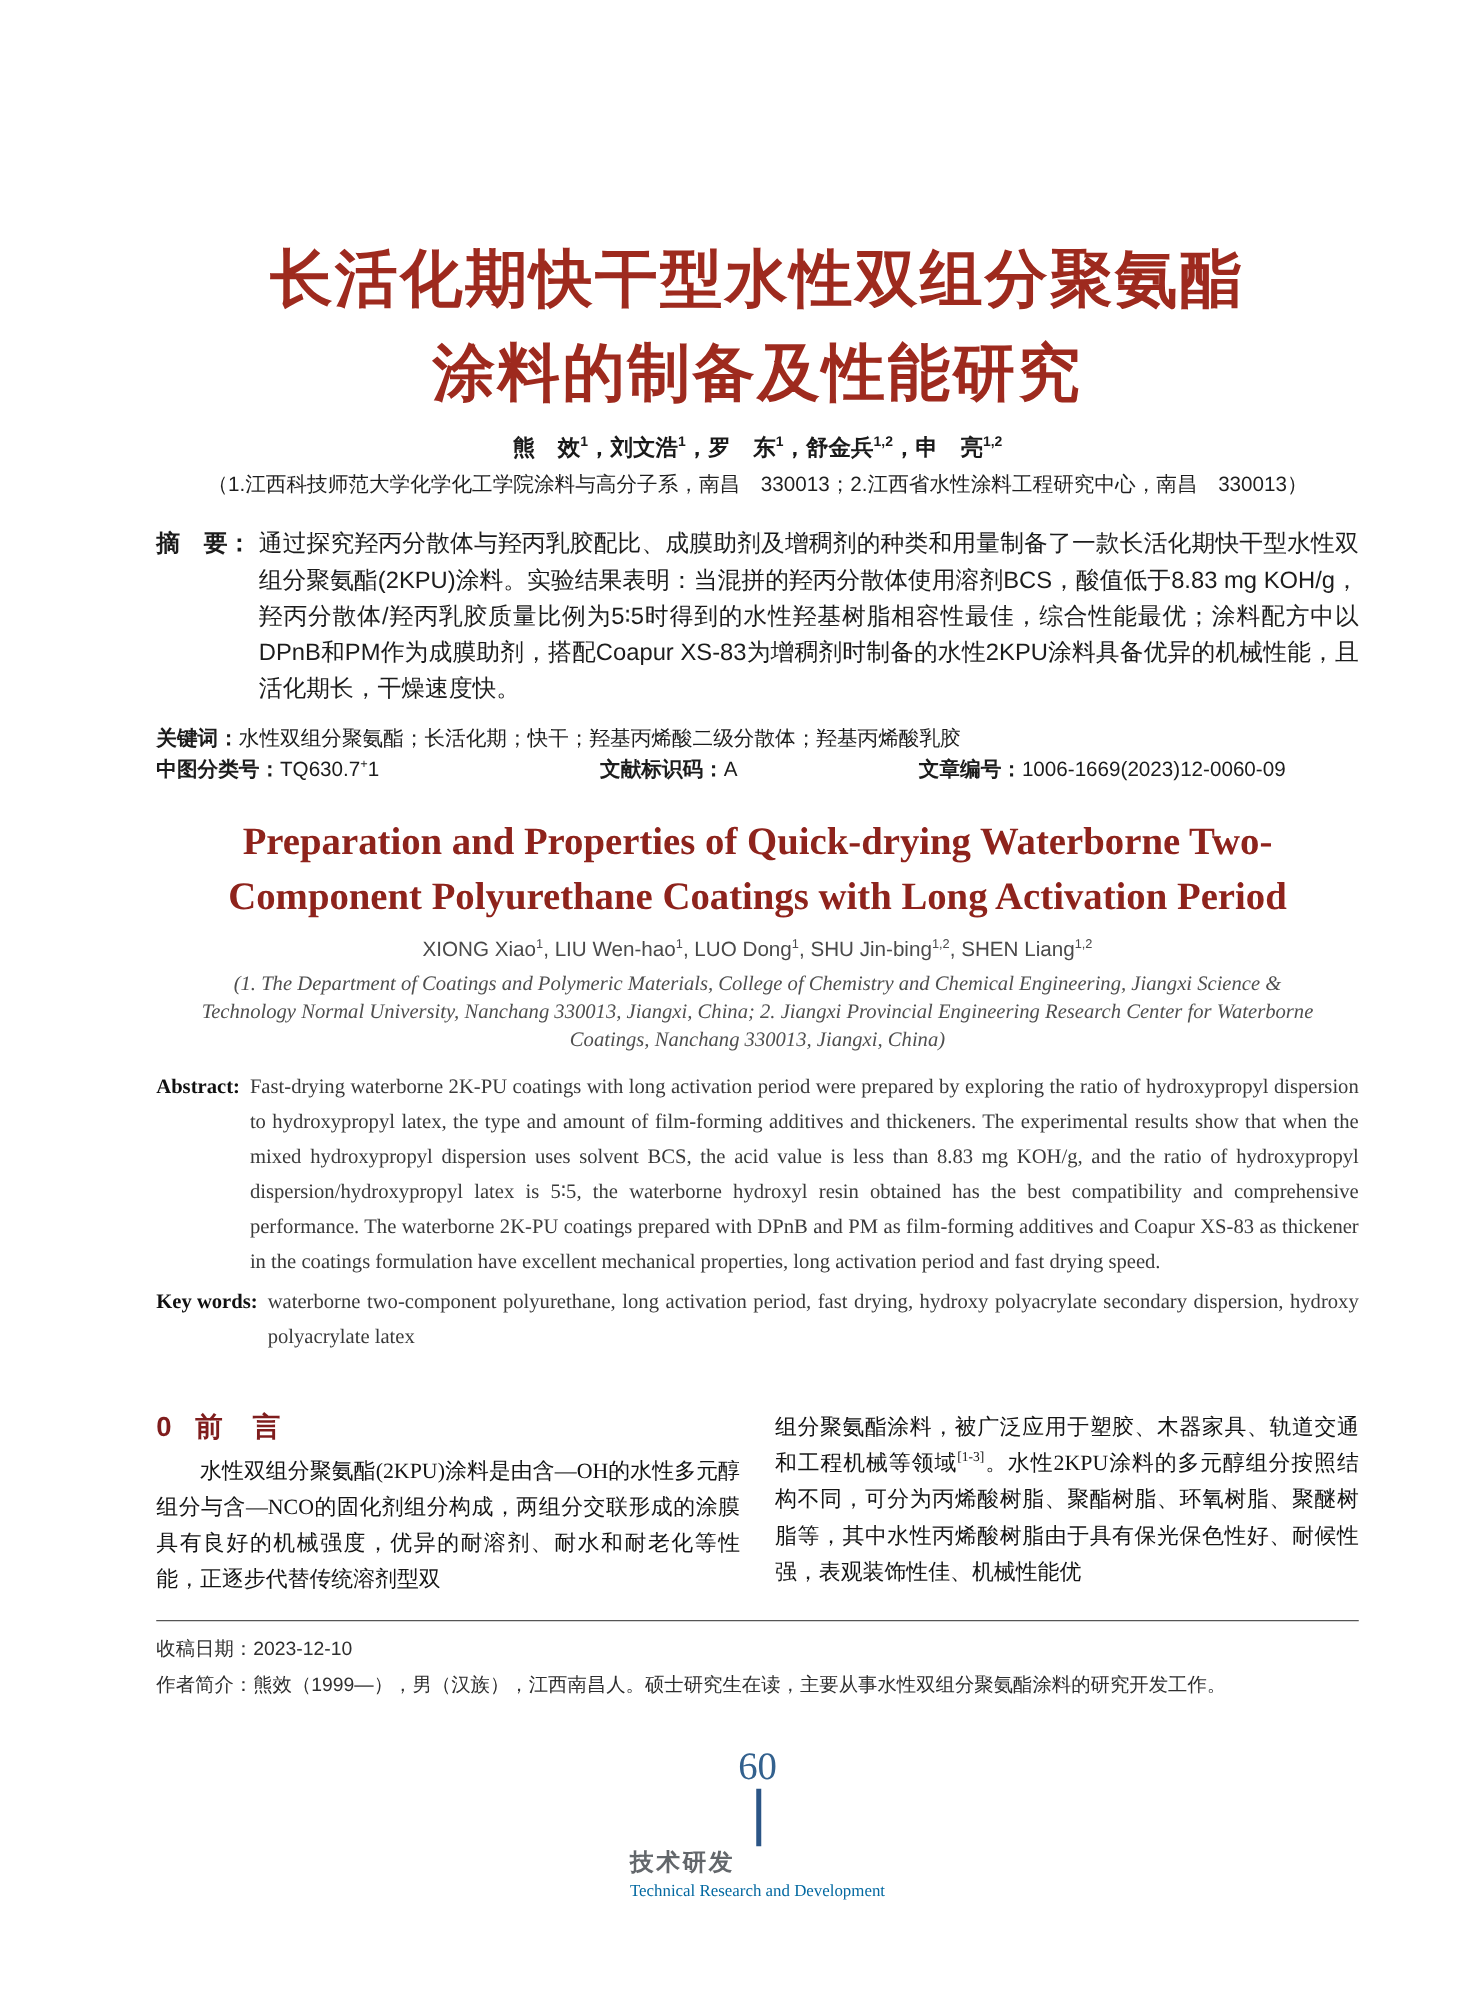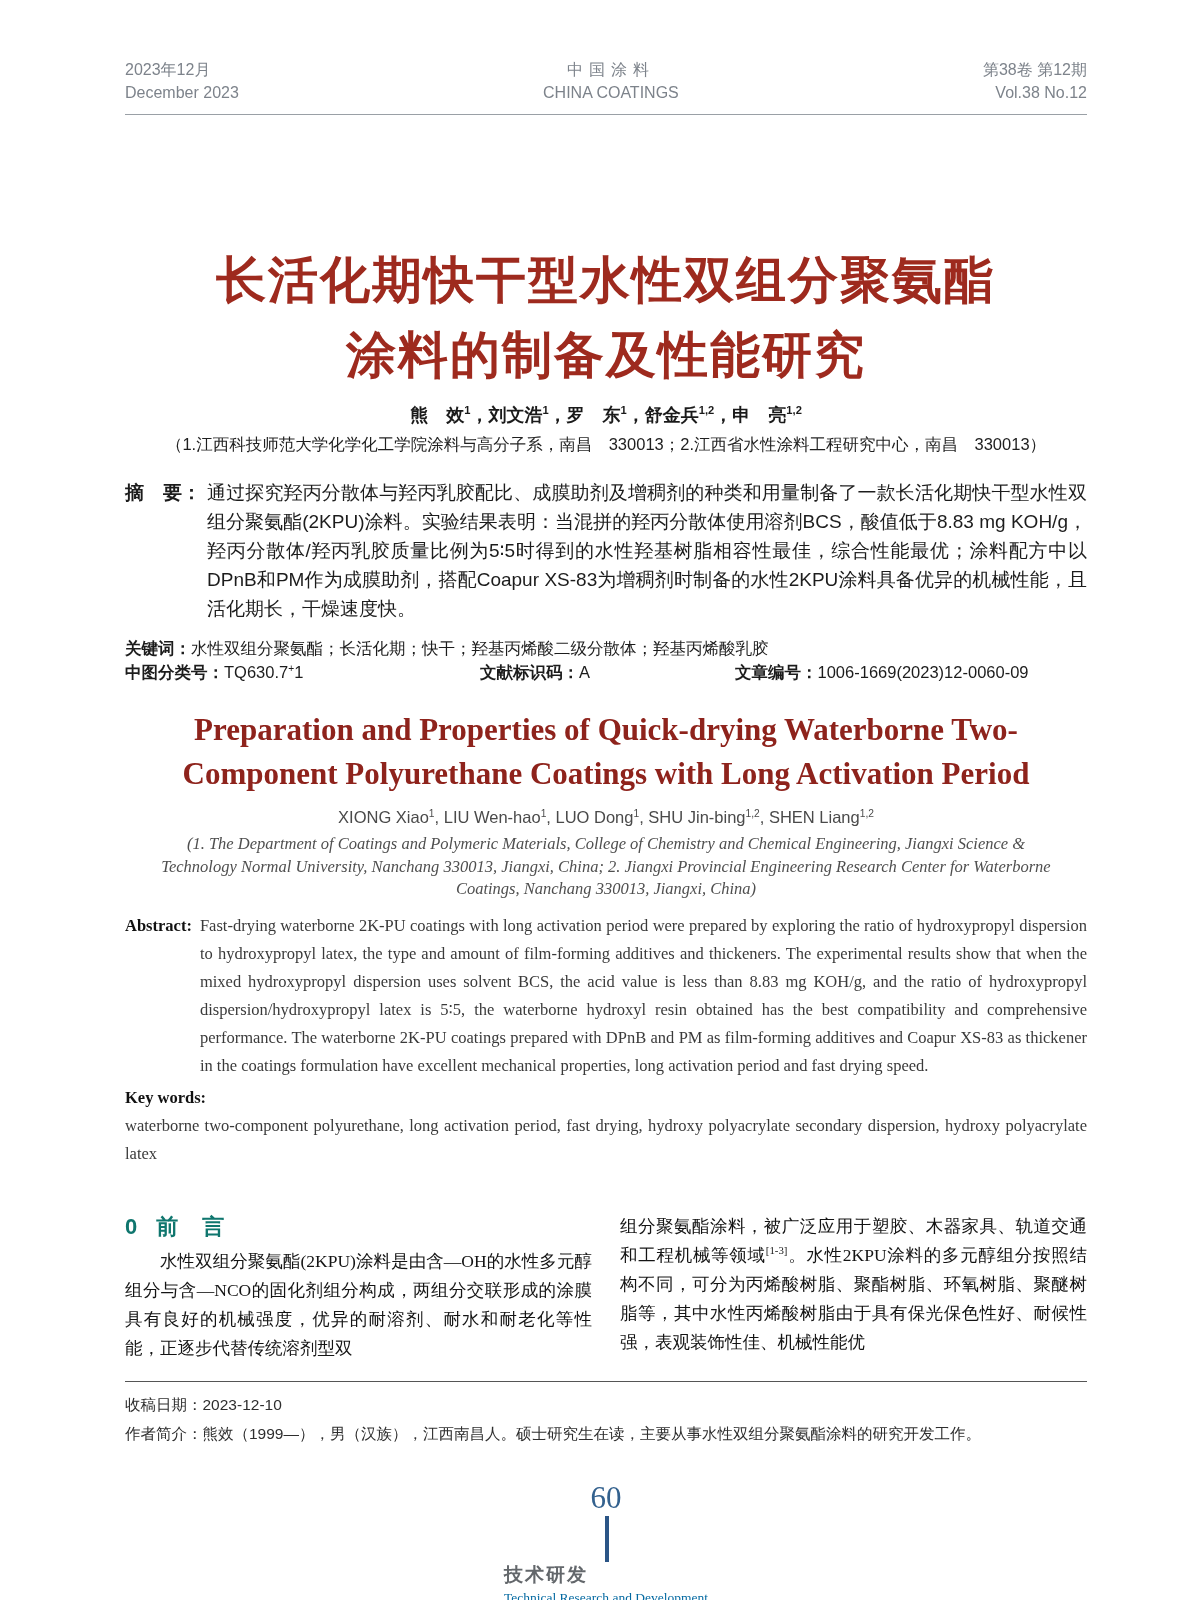--- a/index.html
+++ b/index.html
@@ -51,64 +51,50 @@
   .affil-en{margin:6px auto 0 auto;max-width:900px;text-align:center;
     font-family:"Liberation Serif","DejaVu Serif",serif;font-style:italic;
     font-size:16.5px;line-height:1.35;color:#4f4f4f;}
 
   
   .abs-en{margin-top:12px;display:flex;font-family:"Liberation Serif","DejaVu Serif",serif;
     font-size:16.5px;line-height:28px;color:#3a3a3a;}
   .abs-en .lbl{font-weight:700;color:#111;white-space:nowrap;margin-right:8px;}
   .abs-en .txt{flex:1;text-align:justify;}
   .kw-en{margin-top:4px;display:flex;font-family:"Liberation Serif","DejaVu Serif",serif;
-    font-size:16.5px;line-height:28px;color:#3a3a3a;flex-direction:column;}
+    font-size:16.5px;line-height:28px;color:#3a3a3a;}
   .kw-en .lbl{font-weight:700;color:#111;white-space:nowrap;margin-right:8px;}
   .kw-en .txt{flex:1;text-align:justify;}
 
   
   .columns{margin-top:44px;display:flex;gap:28px;}
   .col{flex:1;font-family:"Liberation Serif","DejaVu Serif",serif;
     font-size:17.5px;line-height:29px;text-align:justify;color:#141414;}
   .sec-head{font-family:"Liberation Sans","DejaVu Sans",sans-serif;
-    font-size:22px;font-weight:700;color:#0f766e;margin-bottom:6px;letter-spacing:1px;}
+    font-size:22px;font-weight:700;color:#7f1d1d;margin-bottom:6px;letter-spacing:1px;}
   .sec-head .num{margin-right:18px;}
   .col p{margin:0;}
   .col p.indent{text-indent:2em;}
 
   
   .footnote{margin-top:18px;border-top:1.5px solid #555;padding-top:8px;
     font-size:15.5px;line-height:29px;color:#2e2e2e;}
 
   
   .pfooter{margin-top:32px;display:flex;align-items:center;flex-direction:column;}
   .pnum{font-family:"Liberation Serif","DejaVu Serif",serif;font-size:31px;color:#33618e;}
   .pbar{width:4px;height:46px;background:#2b5586;margin:0 12px 0 14px;}
   .pcol .pzh{font-size:19px;font-weight:700;color:#63676b;letter-spacing:2px;}
   .pcol .pen{font-family:"Liberation Serif","DejaVu Serif",serif;font-size:13.5px;color:#0369a1;margin-top:2px;}
 </style>
 </head>
 <body>
 
 <div class="page">
 
-  <div class="header">
-    <div class="h-col left">
-      <div>2023年12月</div>
-      <div>December 2023</div>
-    </div>
-    <div class="h-col center">
-      <div class="h-zh">中国涂料</div>
-      <div>CHINA COATINGS</div>
-    </div>
-    <div class="h-col right">
-      <div>第38卷 第12期</div>
-      <div>Vol.38  No.12</div>
-    </div>
-  </div>
 
   <h1 class="title-zh">
     <span class="tl">长活化期快干型水性双组分聚氨酯</span>
     <span class="tl">涂料的制备及性能研究</span>
   </h1>
 
   <div class="authors-zh">
     <span><span>熊　效</span><sup>1</sup><span>，</span></span><span><span>刘文浩</span><sup>1</sup><span>，</span></span><span><span>罗　东</span><sup>1</sup><span>，</span></span><span><span>舒金兵</span><sup>1,2</sup><span>，</span></span><span><span>申　亮</span><sup>1,2</sup><span></span></span>
   </div>
 

